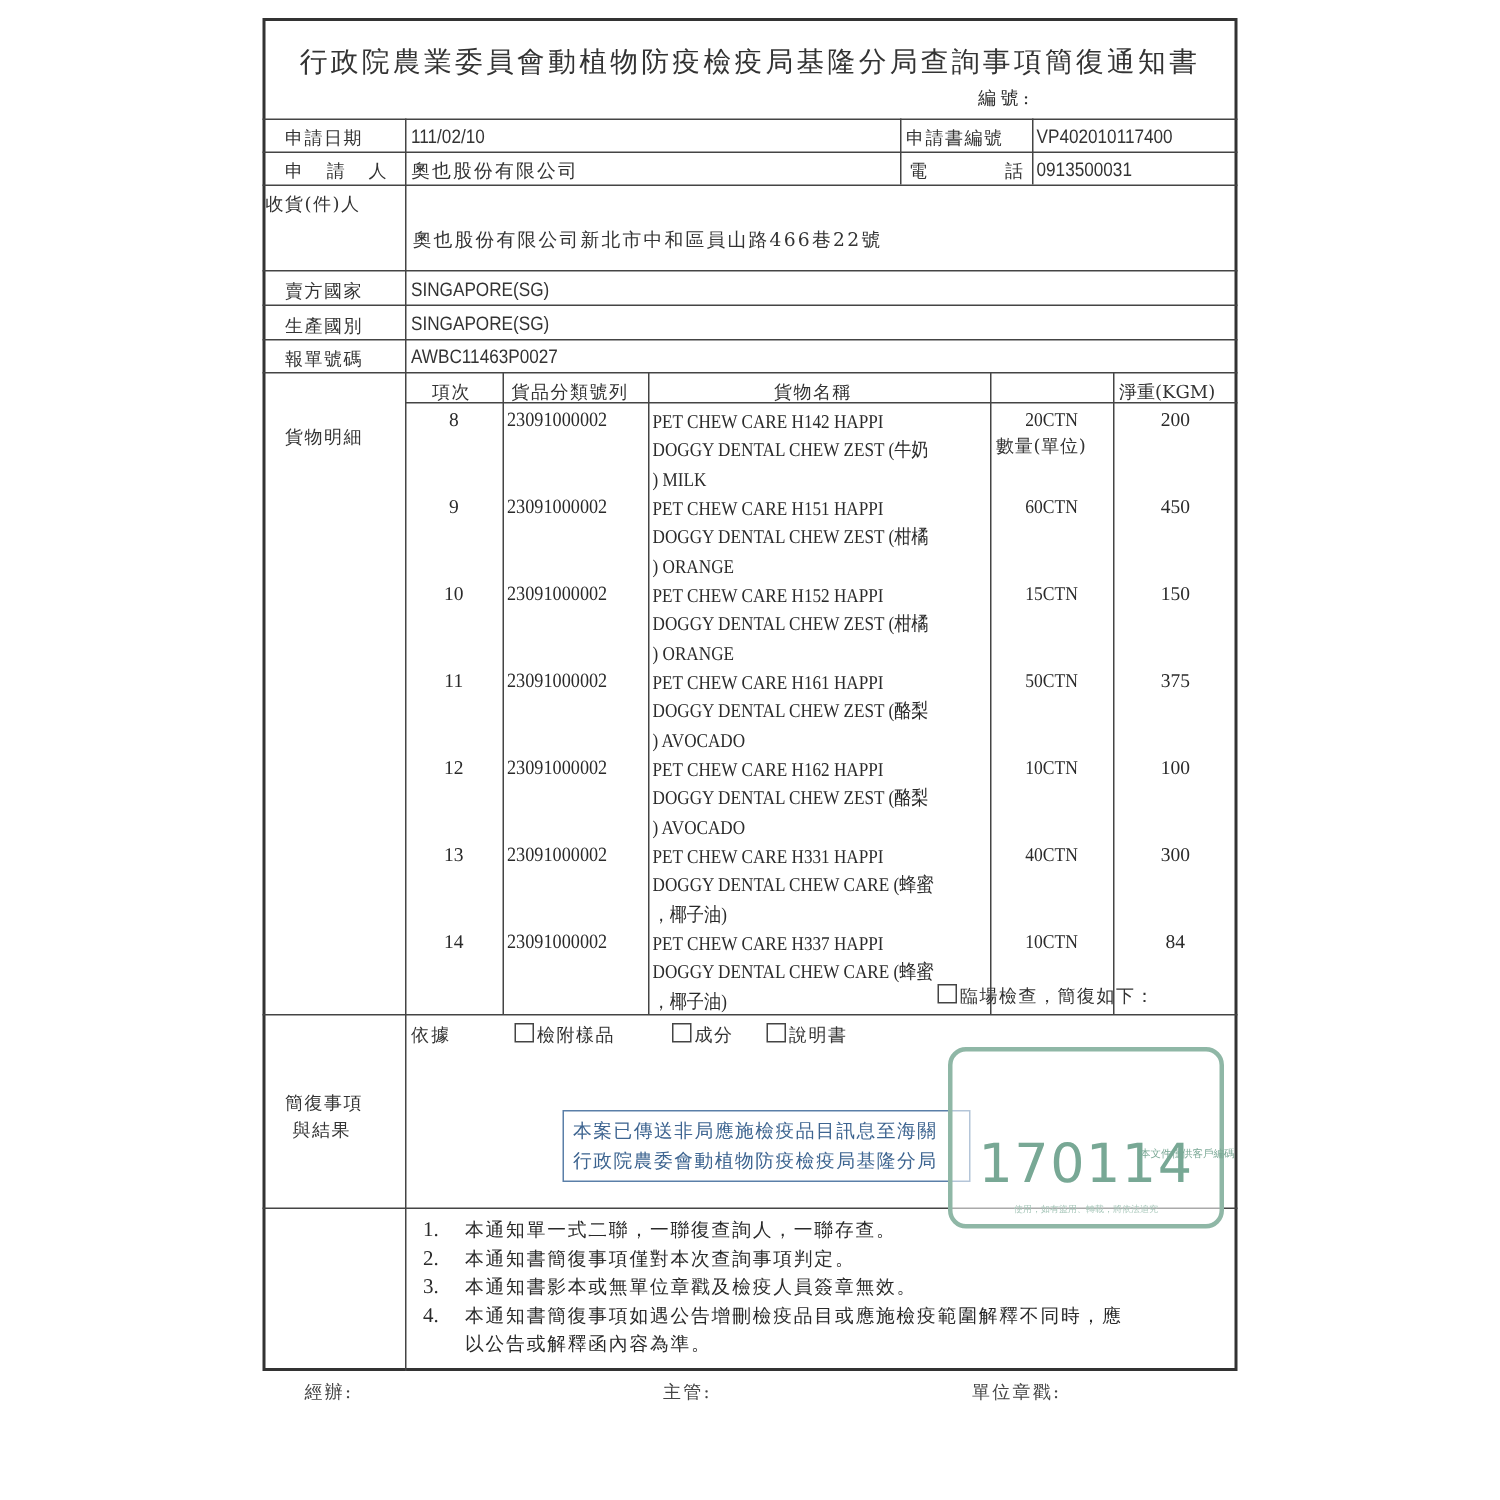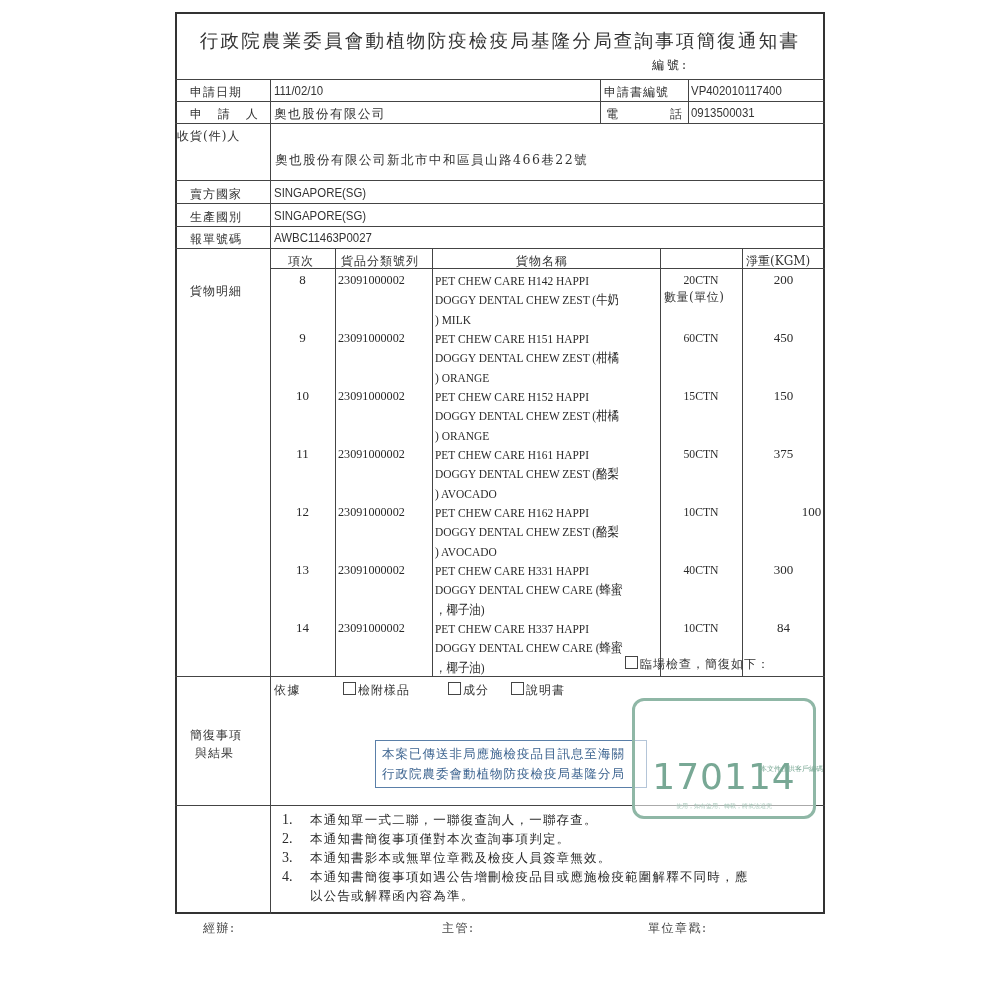--- a/index.html
+++ b/index.html
@@ -122,21 +122,21 @@
   <div class="cell-qty" style="left:660px; top:446px;">50CTN</div>
   <div class="cell-wt" style="left:742px; top:446px;">375</div>
 </div>
 <div>
   <div class="cell-item" style="left:270px; top:504px;">12</div>
   <div class="cell-code" style="left:338px; top:504px;">23091000002</div>
   <div class="cell-name" style="left:435px; top:503px;">PET CHEW CARE H162 HAPPI
 DOGGY DENTAL CHEW ZEST (酪梨
 ) AVOCADO</div>
   <div class="cell-qty" style="left:660px; top:504px;">10CTN</div>
-  <div class="cell-wt" style="left:742px; top:504px;padding-left:28px;">100</div>
+  <div class="cell-wt" style="left:742px; top:504px;">100</div>
 </div>
 <div>
   <div class="cell-item" style="left:270px; top:562px;">13</div>
   <div class="cell-code" style="left:338px; top:562px;">23091000002</div>
   <div class="cell-name" style="left:435px; top:561px;">PET CHEW CARE H331 HAPPI
 DOGGY DENTAL CHEW CARE (蜂蜜
 ，椰子油)</div>
   <div class="cell-qty" style="left:660px; top:562px;">40CTN</div>
   <div class="cell-wt" style="left:742px; top:562px;">300</div>
 </div>

